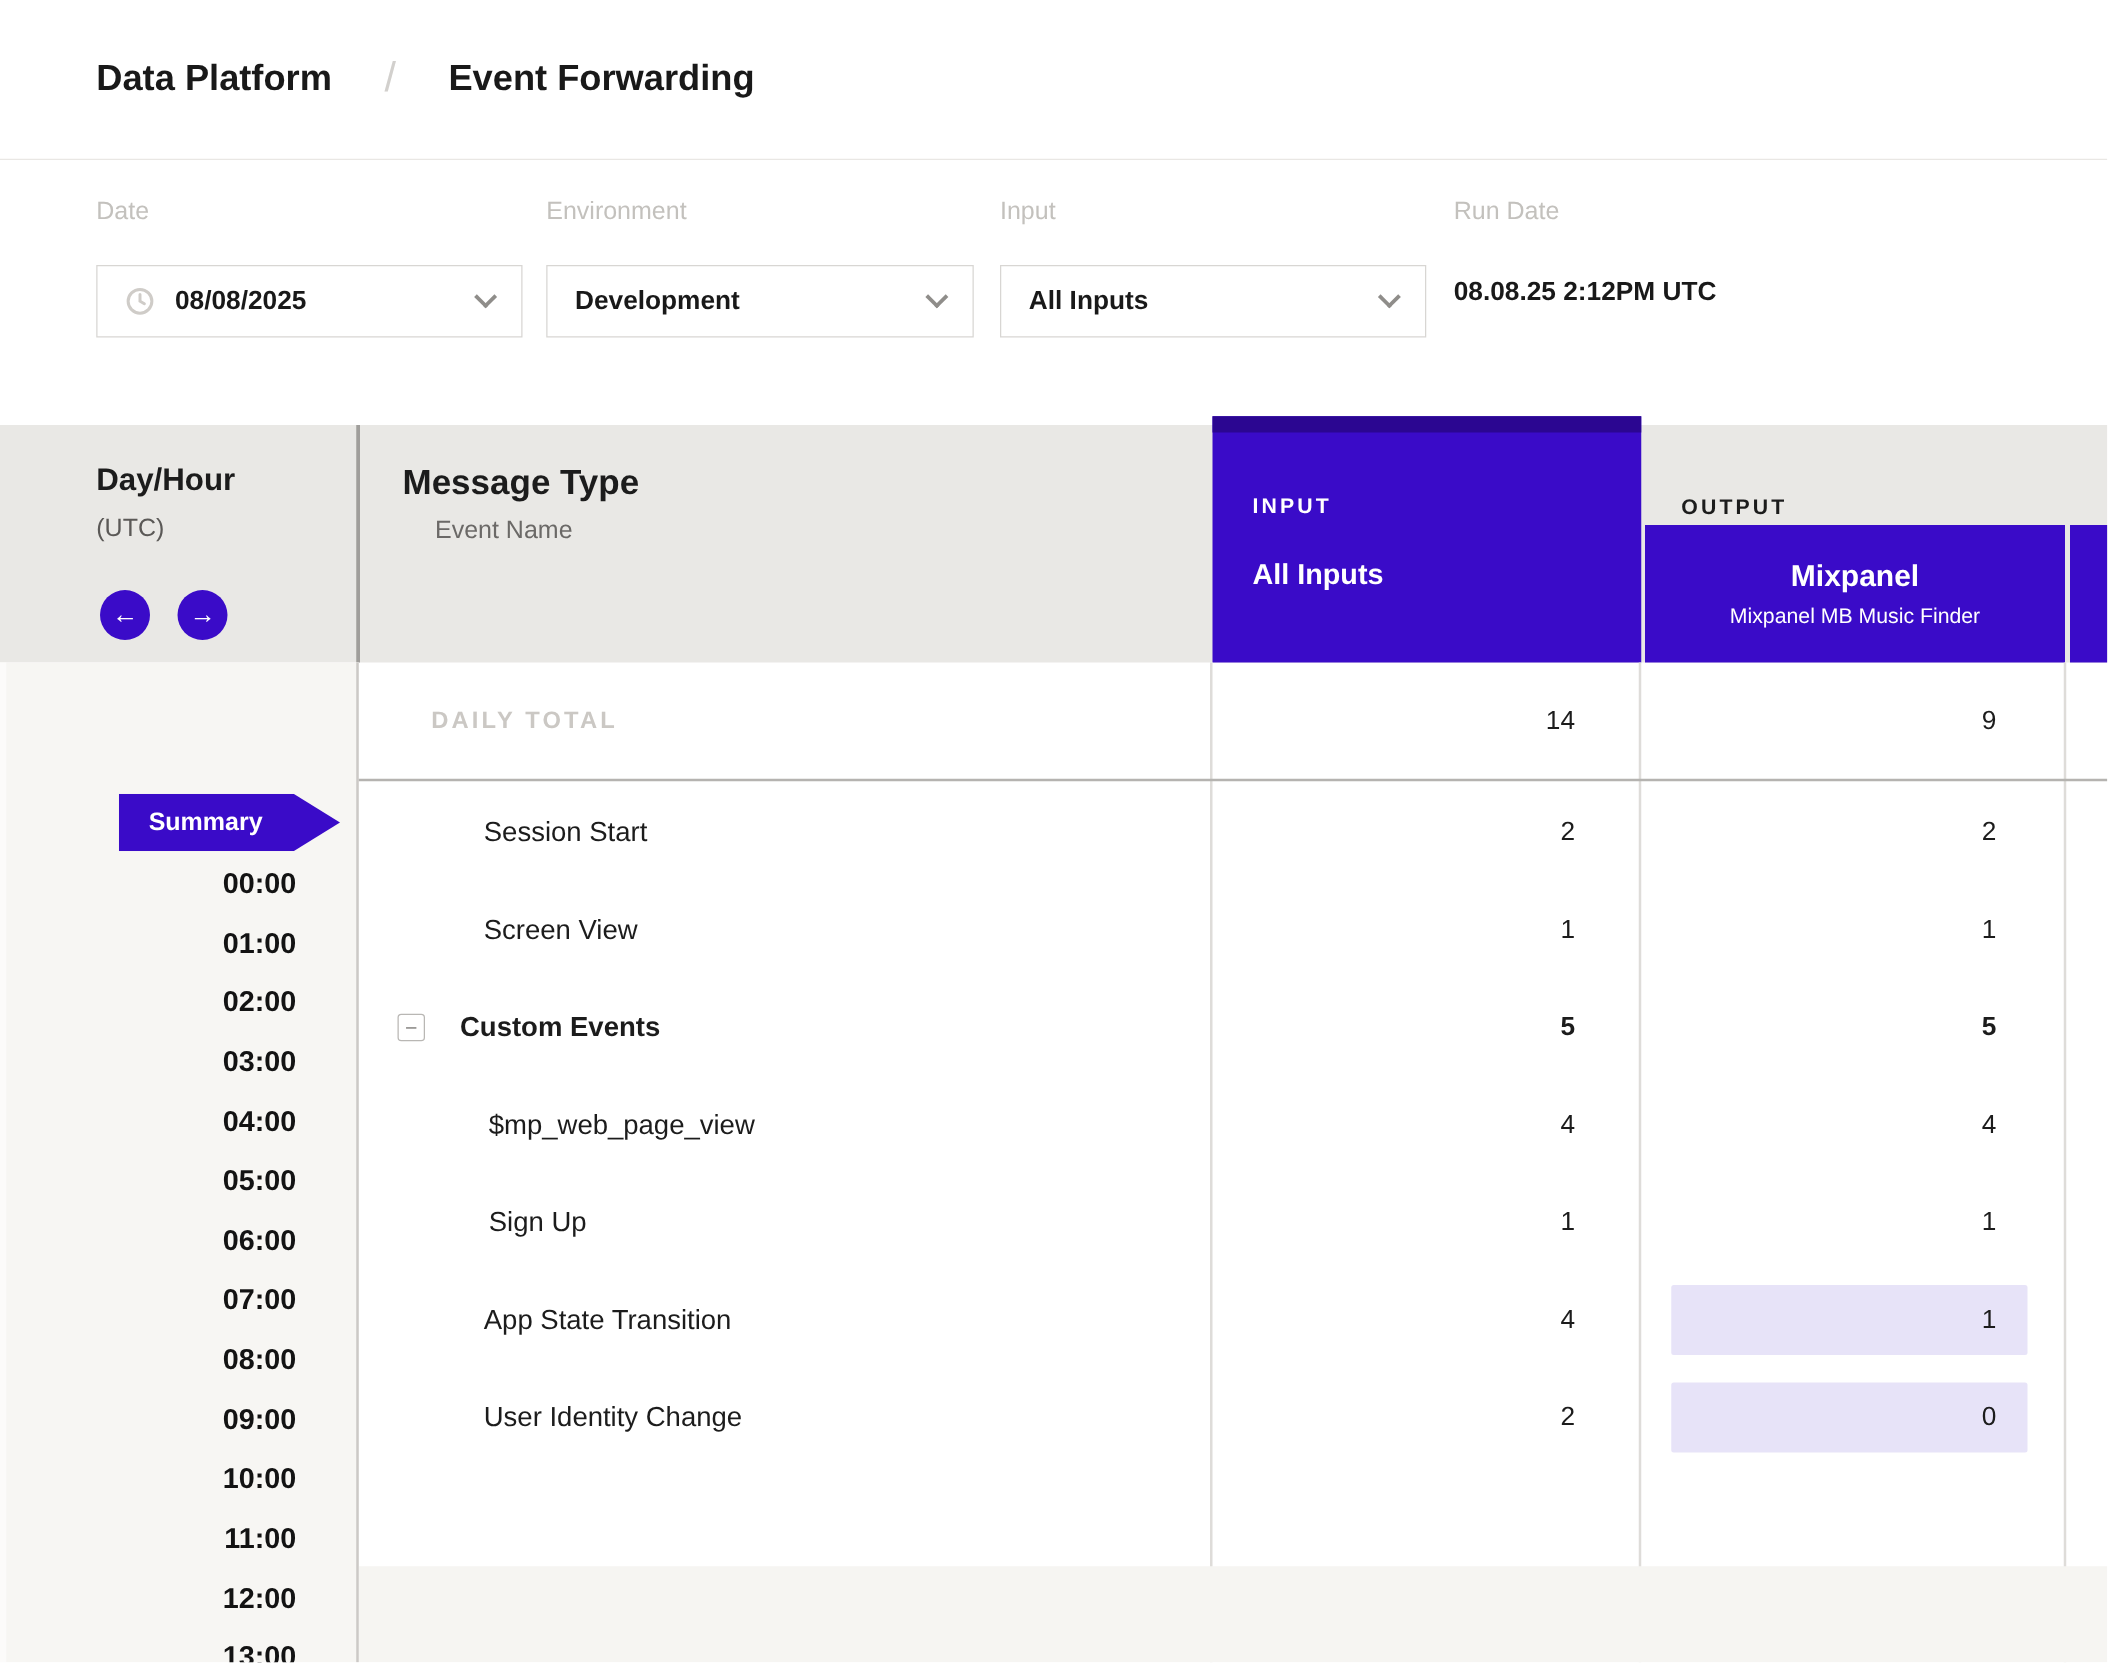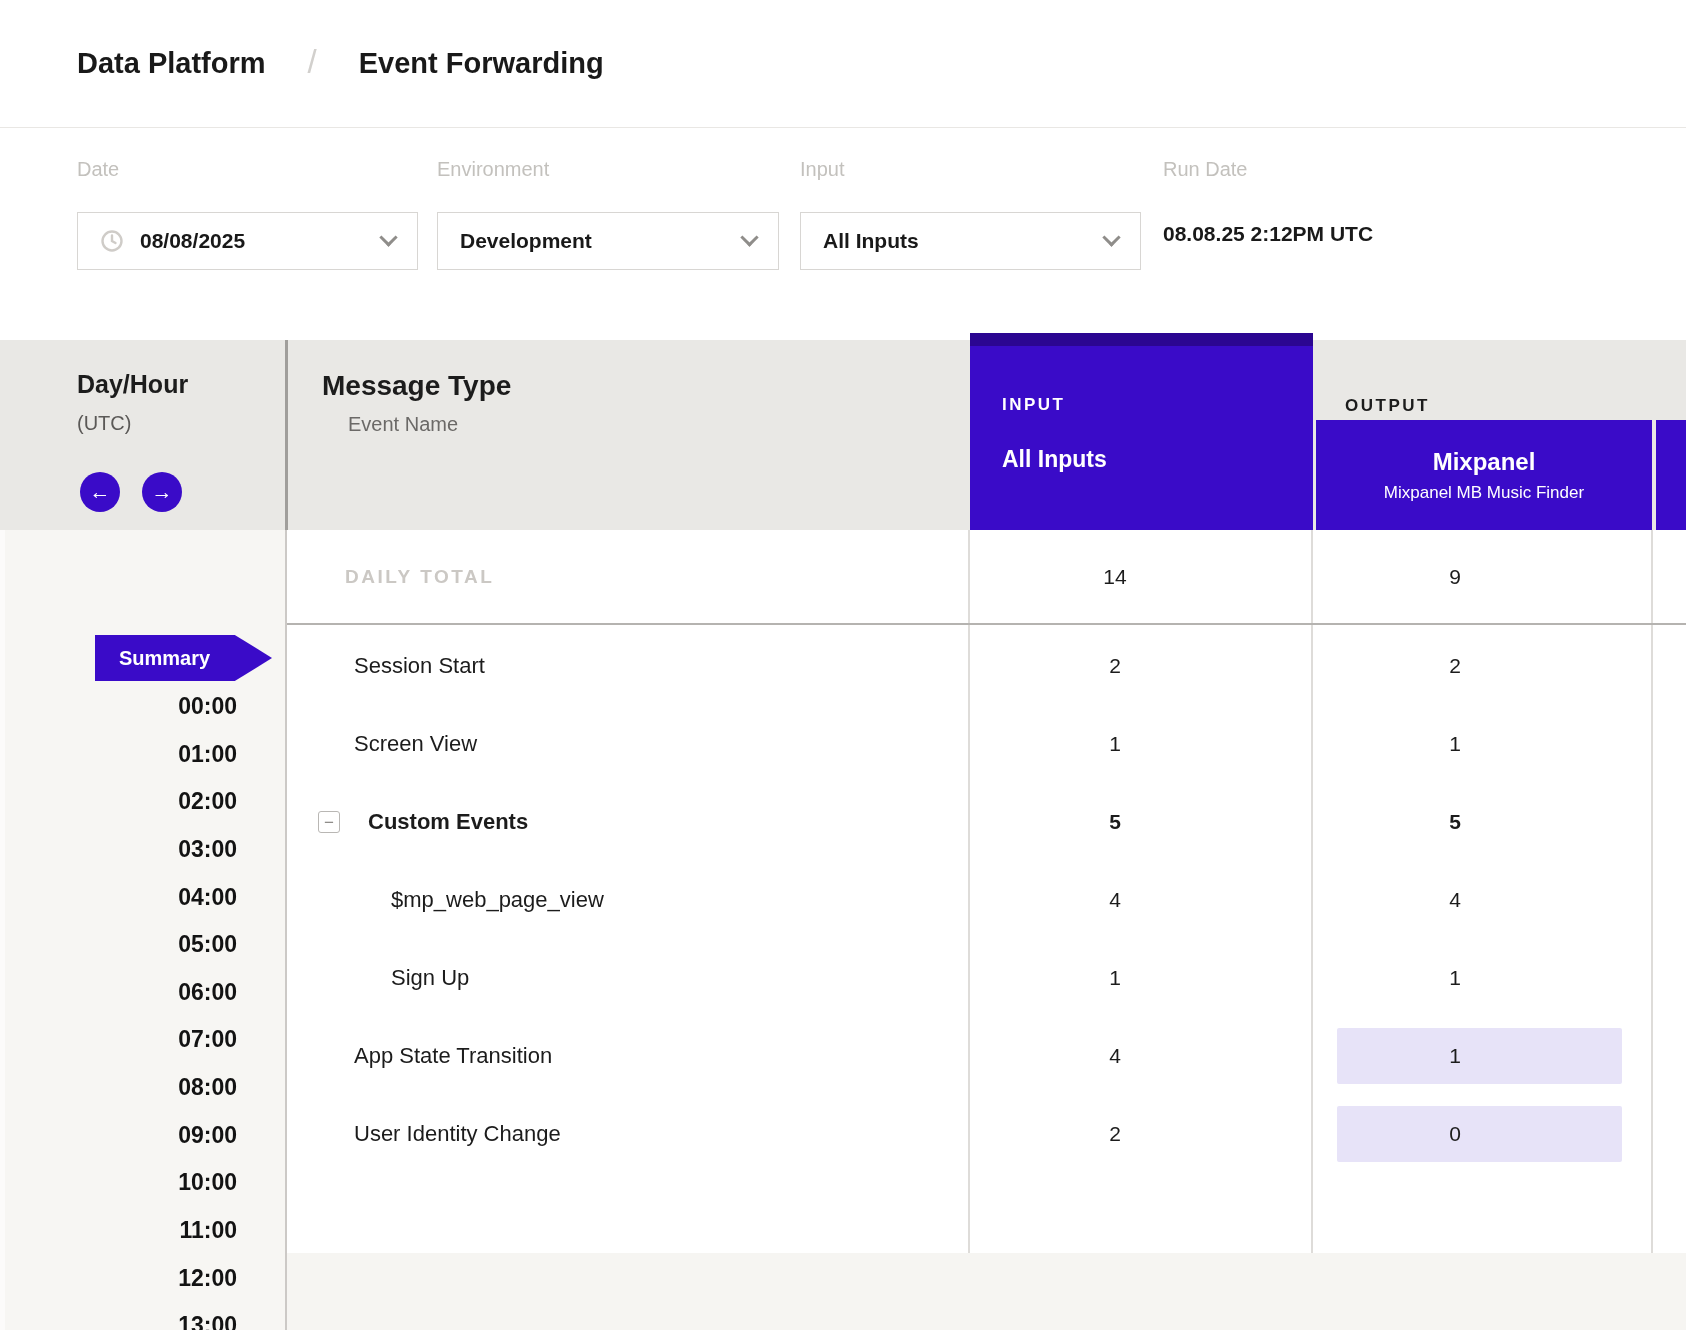--- a/index.html
+++ b/index.html
@@ -62,26 +62,26 @@
   
   .col-line { position:absolute; top:530px; width:2px; height:800px; background:#dedcd9; }
   .line-1 { left:968px; } .line-2 { left:1311px; } .line-3 { left:1651px; }
   .footer-gray { position:absolute; left:287px; top:1253px; width:1399px; height:77px; background:#f6f5f2; }
 
   .daily-row { position:absolute; left:287px; top:530px; width:1399px; height:95px; display:flex;
                border-bottom:2px solid #b5b3b0; background:transparent; }
   .rows { position:absolute; left:287px; top:627px; width:1399px; display:flex; flex-direction:column; }
   .row { height:78px; display:flex; }
   .label-cell { width:683px; position:relative; display:flex; align-items:center; }
-  .cell { position:relative; display:flex; align-items:center; justify-content:center; }
+  .cell { position:relative; display:flex; align-items:center; justify-content:flex-end; }
   .input-cell { width:343px; padding-right:53px; }
   .output-cell { width:339px; padding-right:55px; }
   .value { font-size:21px; color:#1c1c1c; position:relative; z-index:1; }
   .daily-label { padding-left:58px; font-size:19px; font-weight:700; letter-spacing:2.5px; color:#cbc8c4; }
-  .row-label { font-size:22px; color:#1c1c1c; padding-left:67px; }
+  .row-label { font-size:22px; color:#1c1c1c; padding-left:100px; }
   .style-parent .row-label { padding-left:81px; font-weight:700; }
   .style-parent .value { font-weight:700; }
   .style-child .row-label { padding-left:104px; }
   .collapse-box { position:absolute; left:31px; top:50%; transform:translateY(-50%); width:22px; height:22px;
                   border:1.5px solid #b9b7b4; border-radius:3px; color:#8a8885; display:flex; align-items:center;
                   justify-content:center; font-size:17px; line-height:1; cursor:pointer; background:#fff; }
   .output-cell.hl::before { content:""; position:absolute; left:24px; right:30px; top:11px; bottom:11px;
                             background:var(--hl); border-radius:2px; }
 </style>
 </head>

